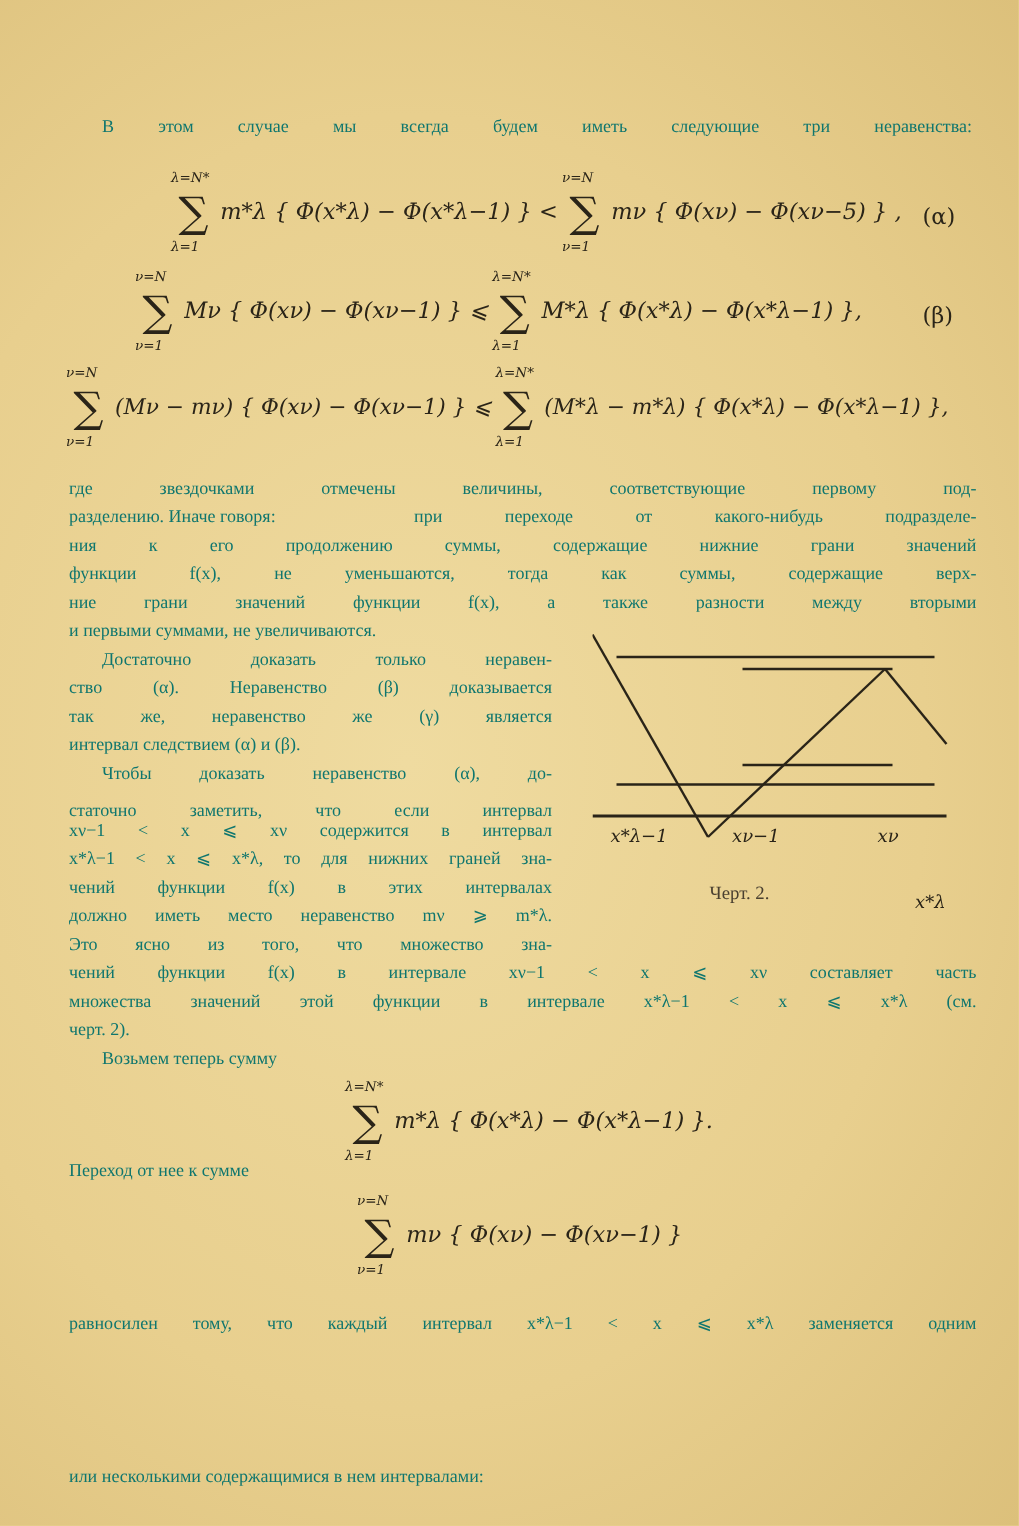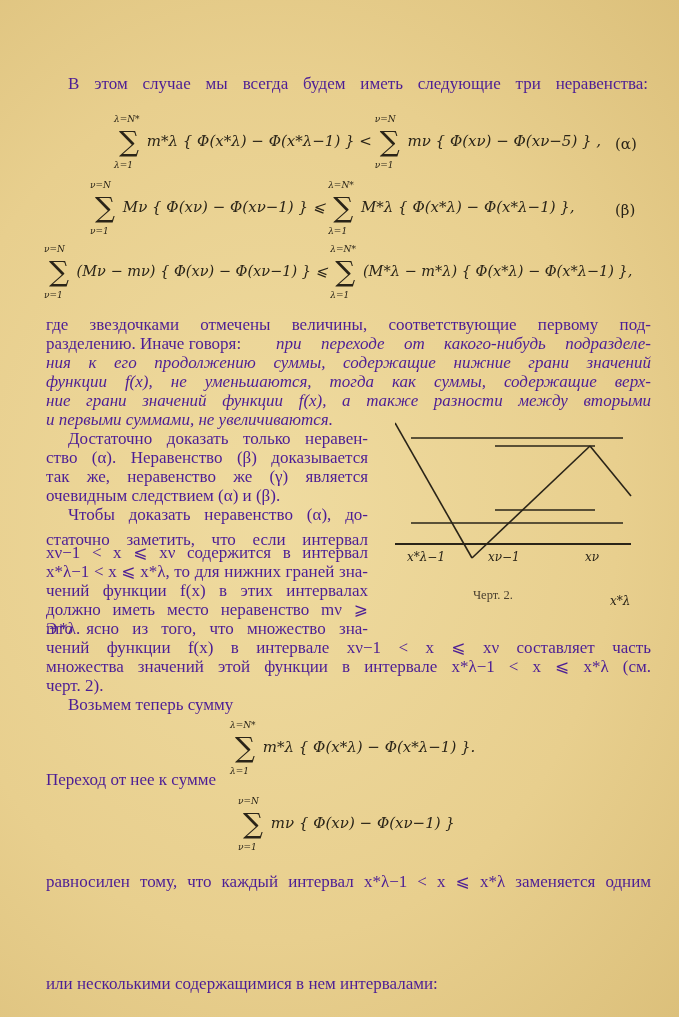--- a/index.html
+++ b/index.html
@@ -13,22 +13,22 @@
   }
   .page { position: absolute; left: 0; top: 0; width: 679px; height: 1017px; }
   .header {
     position: absolute; top: 40px; left: 0; width: 679px; height: 20px;
   }
   .header-title {
     position: absolute; left: 175px; top: 0;
     font-size: 12.5px; letter-spacing: 1.2px; color: #2b251a;
   }
   .page-num { position: absolute; left: 620px; top: -2px; font-size: 15px; font-weight: bold; }
-  .p { position: absolute; font-size: 17px; line-height: 18.6px; color: #4c1d95; }
-  .it { font-style: italic; }
+  .p { position: absolute; font-size: 12px; line-height: 18.6px; color: #0f766e; }
+  .it { }
   .math { font-family: "DejaVu Serif", "Liberation Serif", serif; font-style: italic; white-space: nowrap; }
   .eq { position: absolute; white-space: nowrap; font-family: "DejaVu Serif", serif; font-size: 15px; }
   .sumblock { display: inline-block; position: relative; vertical-align: middle; text-align: center; width: 26px; }
   .sumblock .sig { font-size: 28px; line-height: 28px; font-style: normal; }
   .sumblock .lim { position: absolute; left: -2px; font-size: 9px; font-style: italic; white-space: nowrap; }
   .sumblock .lim.top { top: -14px; }
   .sumblock .lim.bot { bottom: -14px; }
   .eqlabel { position: absolute; font-family: "DejaVu Serif", serif; font-size: 15px; }
   .figure { position: absolute; left: 395px; top: 413px; width: 240px; height: 170px; }
   .caption { position: absolute; left: 473px; top: 588px; font-size: 12.5px; color: #4a4030; }
@@ -97,21 +97,21 @@
     <div class="p it justify" style="left:46px; top:354px; width:605px;">ния к его продолжению суммы, содержащие нижние грани значений</div>
     <div class="p it justify" style="left:46px; top:373px; width:605px;">функции f(x), не уменьшаются, тогда как суммы, содержащие верх-</div>
     <div class="p it justify" style="left:46px; top:392px; width:605px;">ние грани значений функции f(x), а также разности между вторыми</div>
     <div class="p it" style="left:46px; top:411px;">и первыми суммами, не увеличиваются.</div>
   </div>
 
   <div>
     <div class="p justify" style="left:68px; top:430px; width:300px;">Достаточно доказать только неравен-</div>
     <div class="p justify" style="left:46px; top:449px; width:322px;">ство (α). Неравенство (β) доказывается</div>
     <div class="p justify" style="left:46px; top:468px; width:322px;">так же, неравенство же (γ) является</div>
-    <div class="p" style="left:46px; top:487px;">очевидным следствием (α) и (β).</div>
+    <div class="p" style="left:46px; top:487px;">интервал следствием (α) и (β).</div>
   </div>
 
   <div>
     <div class="p justify" style="left:68px; top:506px; width:300px;">Чтобы доказать неравенство (α), до-</div>
     <div class="p justify" style="left:46px; top:495px; width:322px;margin-top:36px;">статочно заметить, что если интервал</div>
     <div class="p justify" style="left:46px; top:544px; width:322px;">xν−1 &lt; x ⩽ xν  содержится в интервал</div>
     <div class="p justify" style="left:46px; top:563px; width:322px;">x*λ−1 &lt; x ⩽ x*λ, то для нижних граней зна-</div>
     <div class="p justify" style="left:46px; top:582px; width:322px;">чений функции f(x) в этих интервалах</div>
     <div class="p justify" style="left:46px; top:601px; width:322px;">должно иметь место неравенство mν ⩾ m*λ.</div>
     <div class="p justify" style="left:46px; top:620px; width:322px;">Это ясно из того, что множество зна-</div>

